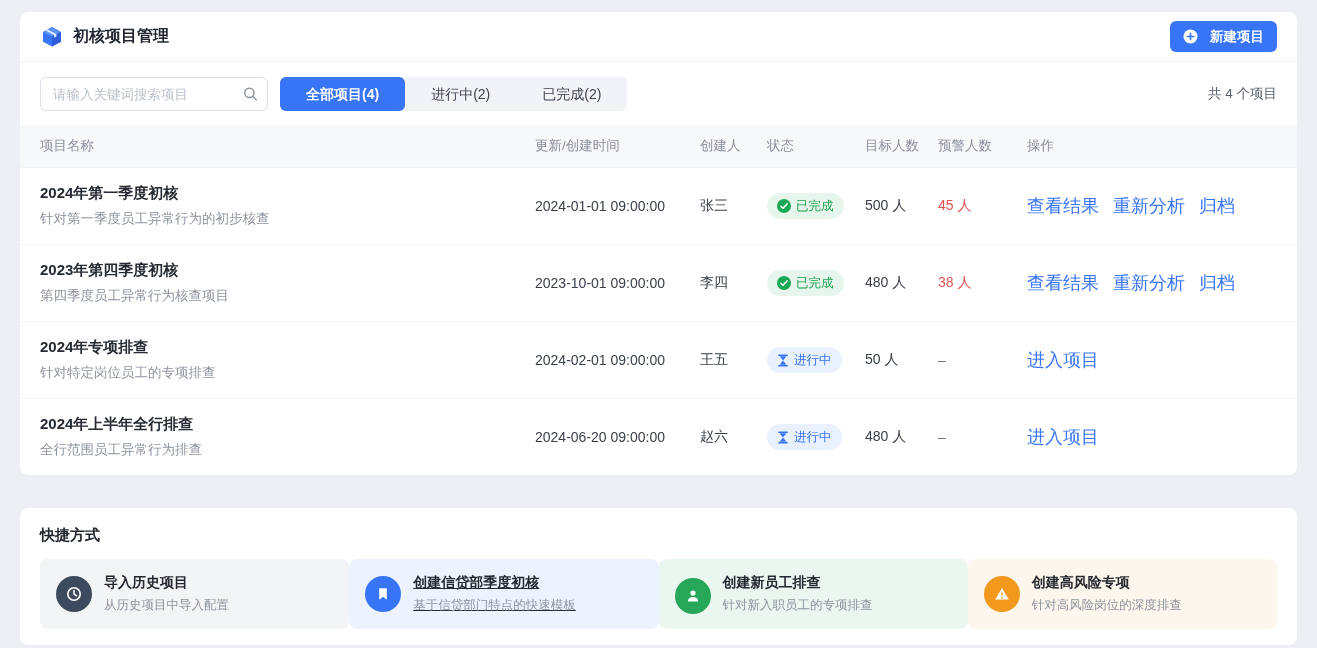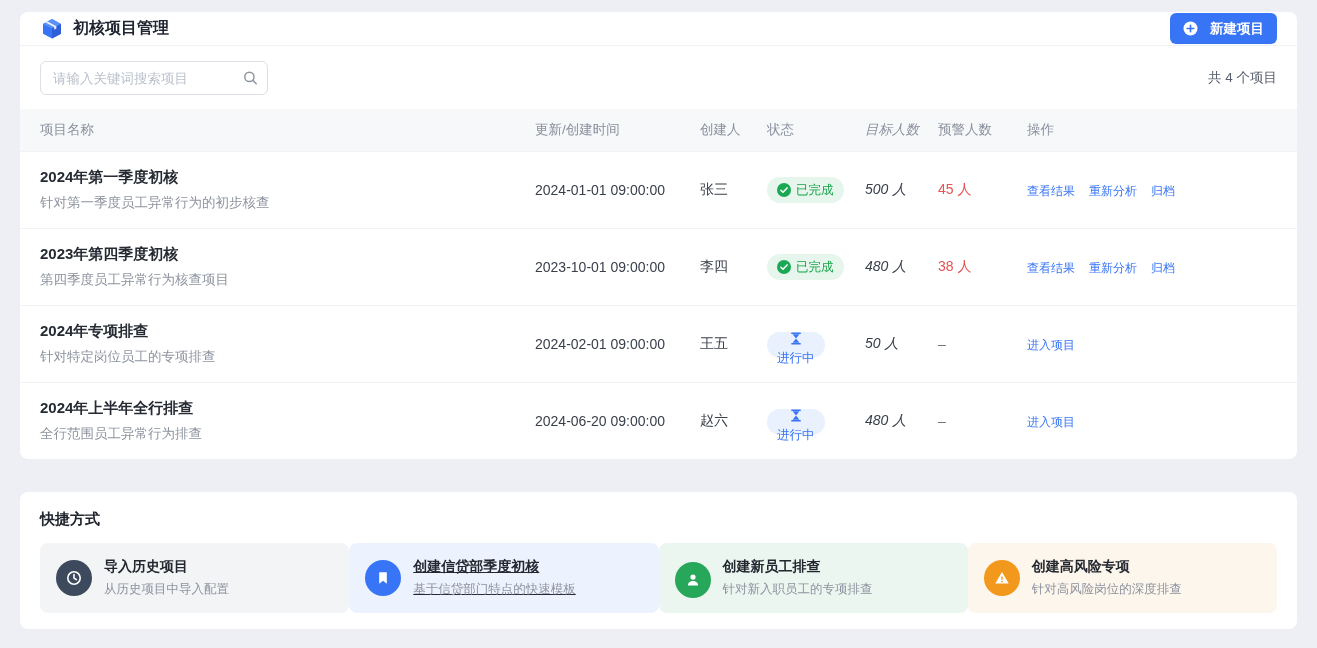--- a/index.html
+++ b/index.html
@@ -7,21 +7,21 @@
   body {
     width:1317px; height:648px;
     background:#edeff4;
     padding:12px 20px 16px;
     font-family:"Liberation Sans","DejaVu Sans",sans-serif;
     color:#262b33;
   }
   .card { background:#fff; border-radius:8px; }
 
   
-  .card-header { display:flex; align-items:center; justify-content:space-between; height:34px; padding:0 20px; border-bottom:1px solid #f1f2f5; }
+  .card-header { display:flex; align-items:center; justify-content:space-between; height:50px; padding:0 20px; border-bottom:1px solid #f1f2f5; }
   .title-wrap { display:flex; align-items:center; gap:9px; }
   .page-title { font-size:16px; font-weight:bold; color:#1f2430; margin:0; }
   .primary-btn { background:#3875f6; color:#fff; border:none; border-radius:6px; height:31px; padding:0 13px; font-size:13.5px; font-weight:bold; display:inline-flex; align-items:center; gap:12px; cursor:pointer; font-family:inherit; }
 
   
   .toolbar { display:flex; align-items:center; gap:12px; padding:15px 20px 14px; }
   .search-box { position:relative; width:228px; }
   .search-box input { width:100%; height:34px; border:1px solid #dcdfe6; border-radius:6px; padding:0 32px 0 12px; font-size:13.5px; color:#333; outline:none; font-family:inherit; }
   .search-box input::placeholder { color:#bbc1cb; }
   .search-icon { position:absolute; right:10px; top:50%; transform:translateY(-50%); display:flex; }
@@ -31,33 +31,33 @@
   .count { margin-left:auto; color:#565d6b; font-size:13.5px; }
 
   
   .t-head { display:flex; align-items:center; background:#f7f8fa; height:42px; padding:0 20px; color:#8a909d; font-size:13.5px; }
   .t-row { display:flex; align-items:center; height:77px; padding:0 20px; border-top:1px solid #f2f3f6; }
   .col { flex:none; }
   .col-name { flex:1 1 auto; min-width:0; padding-right:16px; }
   .col-time { width:165px; }
   .col-creator { width:67px; }
   .col-status { width:98px; }
-  .col-target { width:73px;font-style:italic; }
+  .col-target { width:73px; }
   .col-warn { width:89px; }
   .col-actions { width:250px; }
   .proj-name { font-size:15px; font-weight:bold; color:#262b33; margin-bottom:7px; }
   .proj-desc { font-size:13.5px; color:#8d939e; }
   .cell { font-size:14px; color:#3a404b; }
   .badge { display:inline-flex; align-items:center; gap:5px; height:26px; padding:0 10px; border-radius:999px; font-size:12.5px; font-weight:normal; }
   .badge.done { background:#e7f6ed; color:#17a34a; }
-  .badge.running { background:#e9f0fe; color:#3875f6;flex-direction:column; }
+  .badge.running { background:#e9f0fe; color:#3875f6; }
   .badge .b-icon { display:flex; }
   .warn-alert { color:#e65353; }
   .warn-none { color:#707684; }
-  .link { color:#3875f6; font-size:12px; margin-right:14px; cursor:pointer; display:inline-block; }
+  .link { color:#3875f6; font-size:18px; margin-right:14px; cursor:pointer; display:inline-block; }
   .link:last-child { margin-right:0; }
 
   
   .shortcut-card { margin-top:33px; padding:18px 20px 16px; }
   .sc-heading { font-size:15px; font-weight:bold; color:#20252e; margin:0 0 14px; }
   .shortcut-row { display:flex; }
   .shortcut { flex:1; display:flex; align-items:center; gap:12px; padding:15px 16px; border-radius:8px; cursor:pointer; }
   .sc-icon { width:36px; height:36px; border-radius:50%; display:flex; align-items:center; justify-content:center; flex:none; }
   .sc-title { font-size:14px; font-weight:bold; color:#23272f; margin-bottom:5px; }
   .sc-desc { font-size:12.5px; color:#8d939e; }
@@ -92,20 +92,25 @@
   <div class="toolbar">
     <div class="search-box">
       <input placeholder="请输入关键词搜索项目" style="">
       <span class="search-icon">
           <svg width="15" height="15" viewBox="0 0 15 15" fill="none" stroke="#8f959f" stroke-width="1.5">
             <circle cx="6.4" cy="6.4" r="4.6"></circle>
             <path d="M9.9 9.9l3.3 3.3" stroke-linecap="round"></path>
           </svg>
         </span>
     </div>
+    <div class="tabs" id="tabs">
+        <div class="tab active">全部项目(4)</div>
+        <div class="tab">进行中(2)</div>
+        <div class="tab">已完成(2)</div>
+      </div>
     <div class="count">共 4 个项目</div>
   </div>
 
   <div>
     <div class="t-head" id="thead">
         <div class="col col-name">项目名称</div>
         <div class="col col-time">更新/创建时间</div>
         <div class="col col-creator">创建人</div>
         <div class="col col-status">状态</div>
         <div class="col col-target">目标人数</div>

